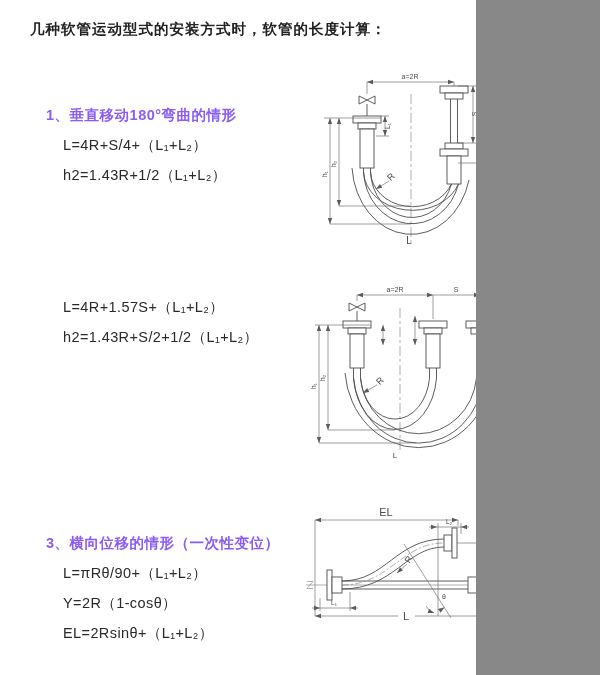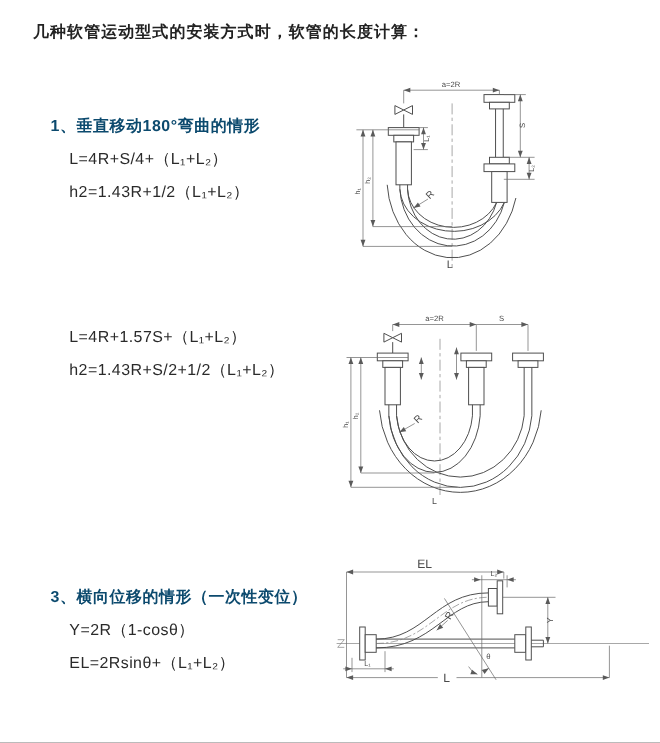--- a/index.html
+++ b/index.html
@@ -1,31 +1,31 @@
 <!DOCTYPE html>
 <html><head>
 <meta charset="utf-8">
 <style>
   html,body{margin:0;padding:0;background:#888;}
   .page{
     position:relative;
-    width:600px;height:675px;
+    width:476px;height:675px;
     background:#ffffff;
     font-family:"Liberation Sans","DejaVu Sans",sans-serif;
     color:#262626;
     overflow:hidden;
   }
   .title{
     position:absolute;left:30px;top:20px;
     font-size:14.5px;font-weight:600;letter-spacing:1px;
     color:#222;
   }
   .section{position:absolute;left:46px;}
   .section p{margin:0;line-height:30px;font-size:14.5px;white-space:nowrap;}
-  .section .heading{font-weight:600;letter-spacing:0.5px;color:#0c4a6e;}
+  .section .heading{font-weight:600;letter-spacing:0.5px;color:#8b5cf6;}
   .section .formula{padding-left:17px;font-weight:500;letter-spacing:0.4px;color:#2a2a2a;}
   #sec1{top:100px;}
   #sec2{top:292px;}
   #sec3{top:528px;}
   .diag{position:absolute;}
   #diag1{left:312px;top:66px;}
   #diag2{left:303px;top:278px;}
   #diag3{left:298px;top:494px;}
   svg .pl{stroke:#4d4d4d;stroke-width:0.9;fill:none;}
   svg .flg{stroke:#4d4d4d;stroke-width:0.9;fill:#ffffff;}
@@ -46,20 +46,21 @@
     <p class="formula">h2=1.43R+1/2（L₁+L₂）</p>
   </div>
 
   <div class="section" id="sec2">
     <p class="formula">L=4R+1.57S+（L₁+L₂）</p>
     <p class="formula">h2=1.43R+S/2+1/2（L₁+L₂）</p>
   </div>
 
   <div class="section" id="sec3">
     <p class="heading">3、横向位移的情形（一次性变位）</p>
+    <p class="formula">L=πRθ/90+（L₁+L₂）</p>
     <p class="formula">Y=2R（1-cosθ）</p>
     <p class="formula">EL=2Rsinθ+（L₁+L₂）</p>
   </div>
 
   <svg class="diag" id="diag1" width="280" height="197" viewBox="0 0 280 197">
     <defs>
       <marker id="ah-a" markerWidth="8" markerHeight="6" refX="6.5" refY="3" orient="auto-start-reverse" markerUnits="userSpaceOnUse">
         <path d="M0.5,0.8 L6.5,3 L0.5,5.2 z" fill="#5a5a5a"></path>
       </marker>
       <pattern id="br-a" width="4" height="4" patternUnits="userSpaceOnUse">

